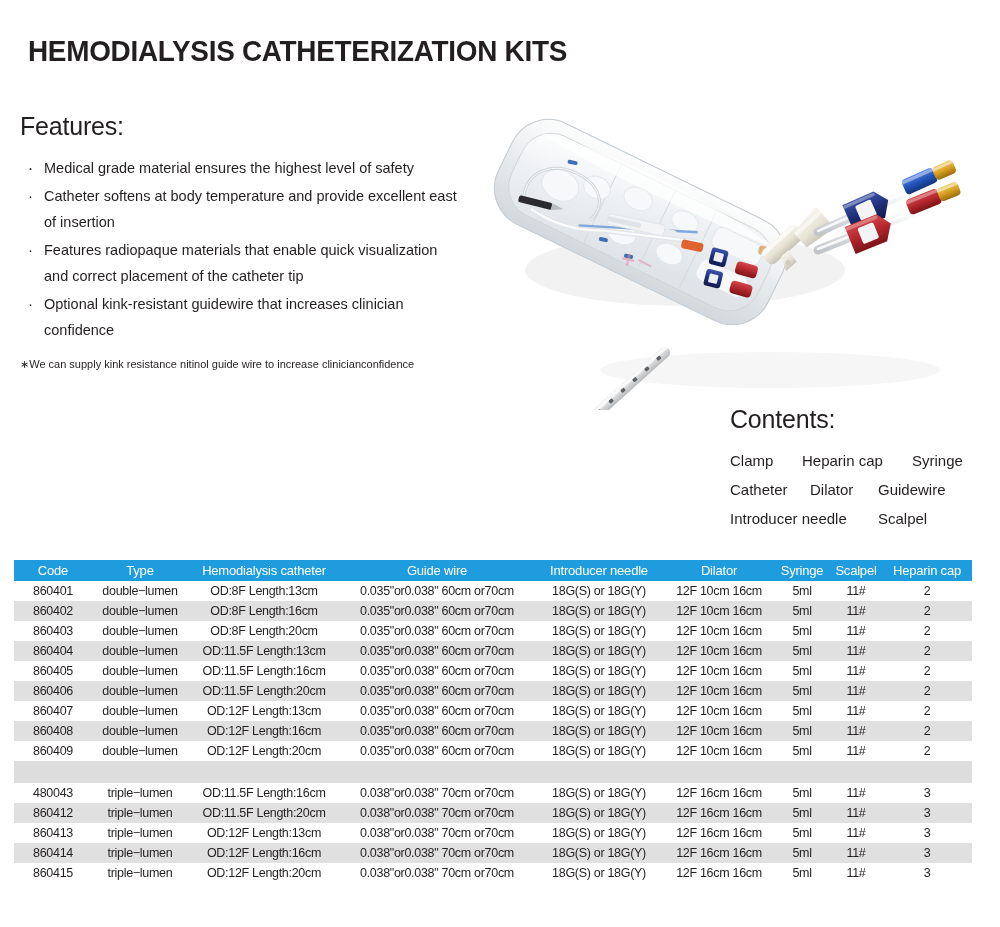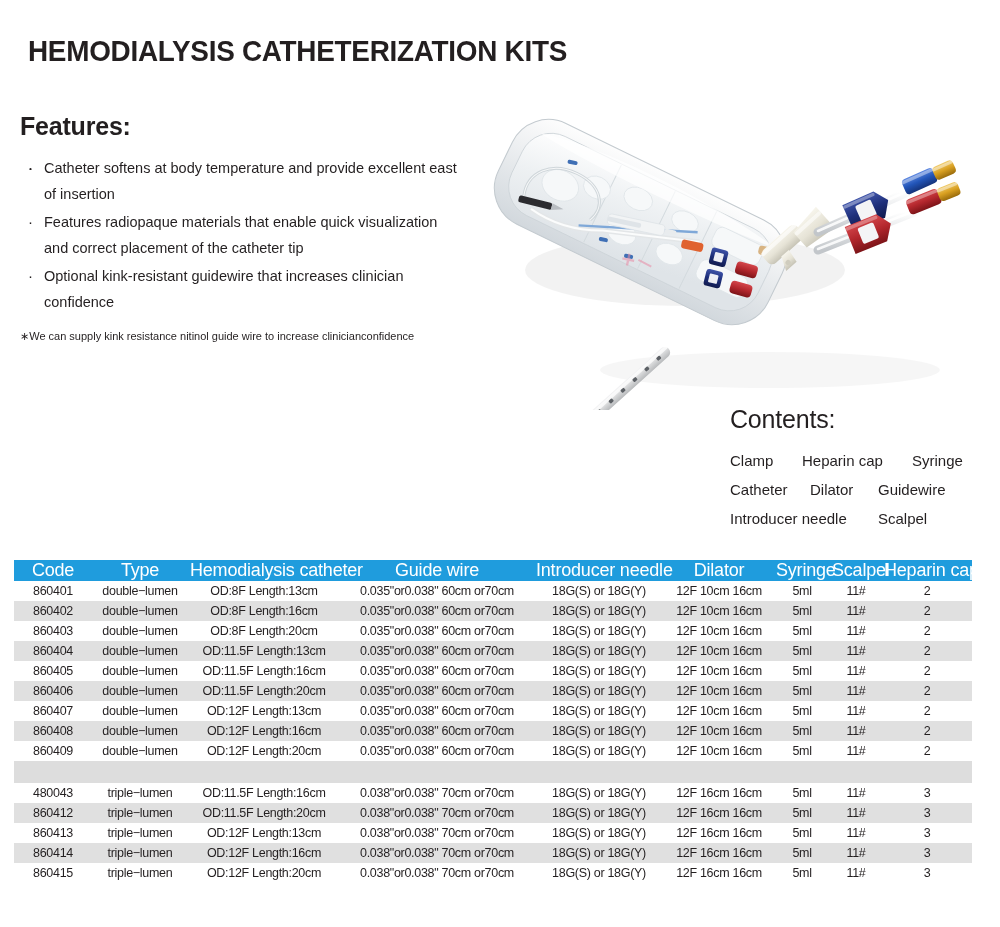--- a/index.html
+++ b/index.html
@@ -31,21 +31,21 @@
   }
 
   
   #features {
     position: absolute;
     left: 20px; top: 112px;
     width: 470px;
   }
   #features-heading {
     font-size: 25px;
-    font-weight: bold;
+    font-weight: normal;
     color: #231f20;
     margin: 0 0 14px 0;
     letter-spacing: -0.2px;
   }
   ul.feature-list {
     list-style: none;
     margin: 0; padding: 0;
   }
   ul.feature-list li {
     position: relative;
@@ -110,21 +110,21 @@
   #spec-table {
     position: absolute;
     left: 14px; top: 560px;
     width: 924px;
     border-collapse: collapse;
     table-layout: fixed;
   }
   #spec-table th {
     background: #1f9cdd;
     color: #ffffff;
-    font-size: 18px;
+    font-size: 13px;
     font-weight: normal;
     height: 21px;
     padding: 0 2px;
     text-align: center;
     white-space: nowrap;
     letter-spacing: -0.2px;
   }
   #spec-table td {
     font-size: 12.5px;
     color: #231f20;
@@ -155,21 +155,21 @@
 <body>
 
 <div id="page">
 
   <h1 id="title">HEMODIALYSIS CATHETERIZATION KITS</h1>
 
   <section id="features">
     <h2 id="features-heading">Features:</h2>
     <ul class="feature-list">
         <li><span class="dot">·</span></li>
-        <li><span class="dot">·</span></li>
+        <li><span class="dot">·</span><span>Medical grade material ensures the highest level of safety</span></li>
         <li><span class="dot">·</span><span>Catheter softens at body temperature and provide excellent east of insertion</span></li>
         <li><span class="dot">·</span><span>Features radiopaque materials that enable quick visualization and correct placement of the catheter tip</span></li>
         <li><span class="dot">·</span><span>Optional kink-resistant guidewire that increases clinician confidence</span></li>
       </ul>
     <p id="features-note">∗We can supply kink resistance nitinol guide wire to increase clinicianconfidence</p>
   </section>
 
   <figure id="product-figure" style="margin:0;">
     <svg width="530" height="310" viewBox="0 0 530 310">
       <defs>

